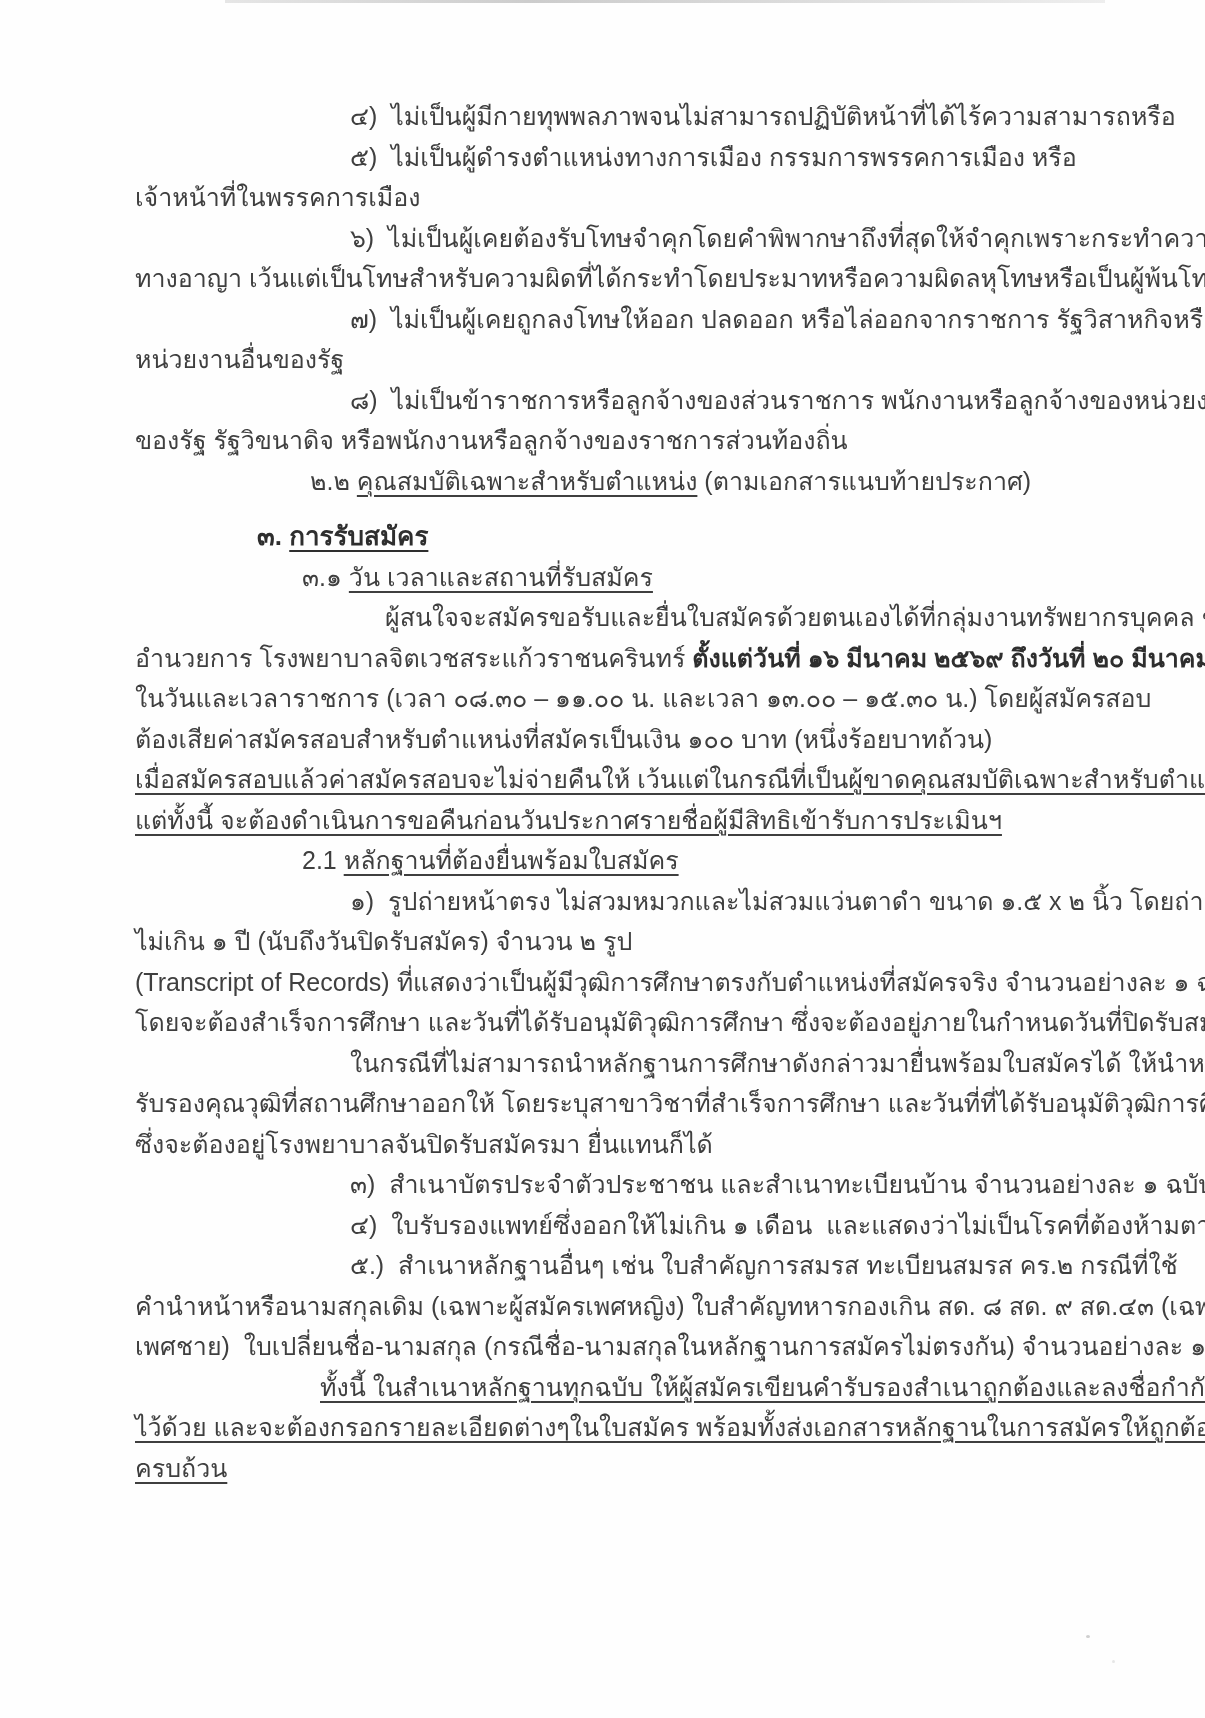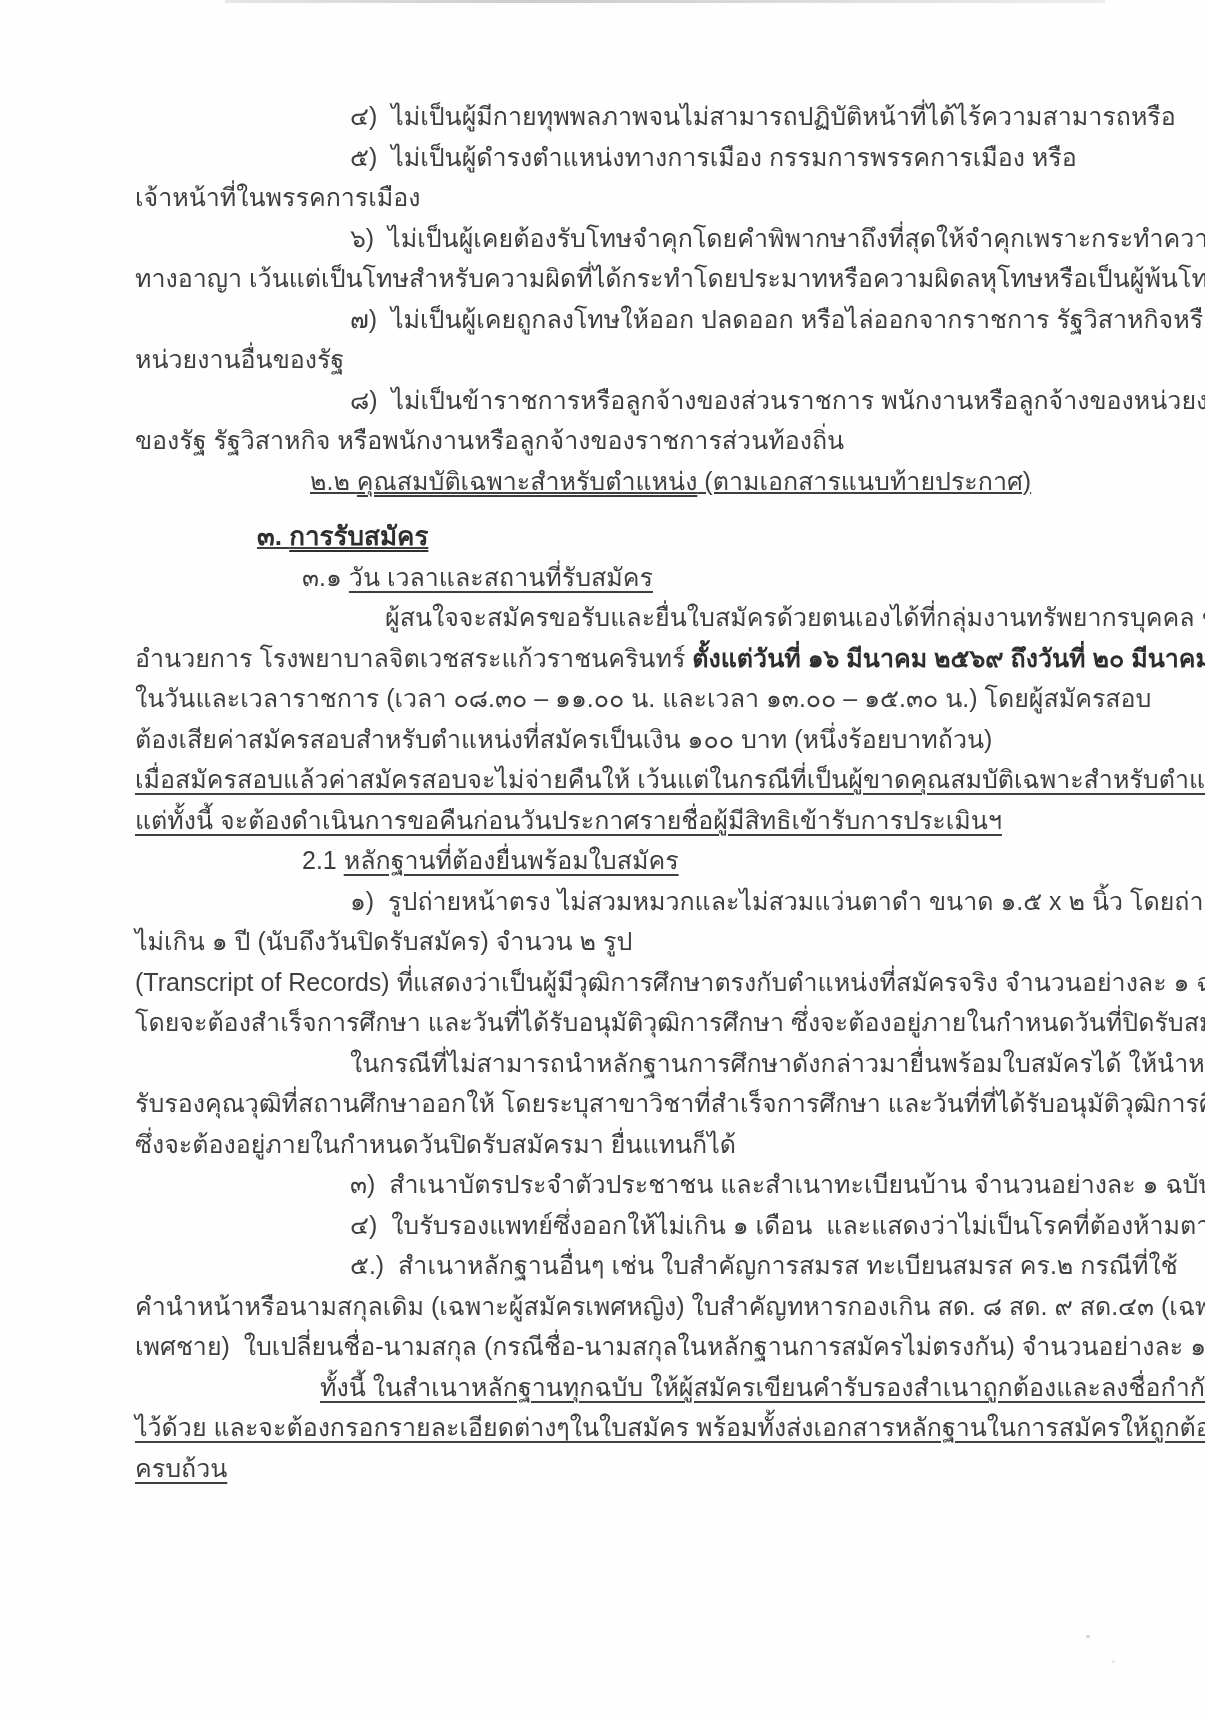--- a/index.html
+++ b/index.html
@@ -16,22 +16,22 @@
     position:absolute;
     left:135px;top:96px;
     width:1005px;
     font-size:25px;
     line-height:40.5px;
   }
   .ln{white-space:pre;}
   
   .ind-left{padding-left:0;}
   .ind-item{padding-left:215px;}
-  .ind-s22{padding-left:175px;text-decoration:underline;}
-  .ind-s3{padding-left:122px;text-decoration:underline;}
+  .ind-s22{padding-left:175px;}
+  .ind-s3{padding-left:122px;}
   .ind-s31{padding-left:167px;}
   .ind-para{padding-left:250px;}
   .ind-note{padding-left:185px;}
   .b{font-weight:bold;color:#2e2e2e;}
   .u{text-decoration:underline;text-underline-offset:5px;text-decoration-thickness:1.5px;}
   .heading{margin-top:15px;font-size:26px;}
   
   .artifact-top{
     position:absolute;top:0;left:225px;width:880px;height:3px;
     background:linear-gradient(90deg,rgba(120,120,120,.18),rgba(90,90,90,.30) 35%,rgba(120,120,120,.12));
@@ -48,21 +48,21 @@
 
   <div class="content">
     <div class="ln ind-item"><span>๔)  ไม่เป็นผู้มีกายทุพพลภาพจนไม่สามารถปฏิบัติหน้าที่ได้ไร้ความสามารถหรือ</span></div>
     <div class="ln ind-item"><span>๕)  ไม่เป็นผู้ดำรงตำแหน่งทางการเมือง กรรมการพรรคการเมือง หรือ</span></div>
     <div class="ln ind-left"><span>เจ้าหน้าที่ในพรรคการเมือง</span></div>
     <div class="ln ind-item"><span>๖)  ไม่เป็นผู้เคยต้องรับโทษจำคุกโดยคำพิพากษาถึงที่สุดให้จำคุกเพราะกระทำความผิด</span></div>
     <div class="ln ind-left"><span>ทางอาญา เว้นแต่เป็นโทษสำหรับความผิดที่ได้กระทำโดยประมาทหรือความผิดลหุโทษหรือเป็นผู้พ้นโทษมาแล้วเกินห้าปี</span></div>
     <div class="ln ind-item"><span>๗)  ไม่เป็นผู้เคยถูกลงโทษให้ออก ปลดออก หรือไล่ออกจากราชการ รัฐวิสาหกิจหรือ</span></div>
     <div class="ln ind-left"><span>หน่วยงานอื่นของรัฐ</span></div>
     <div class="ln ind-item"><span>๘)  ไม่เป็นข้าราชการหรือลูกจ้างของส่วนราชการ พนักงานหรือลูกจ้างของหน่วยงานอื่น</span></div>
-    <div class="ln ind-left"><span>ของรัฐ รัฐวิสาหกิจ หรือพนักงานหรือลูกจ้างของราชการส่วนท้องถิ่น</span></div>
+    <div class="ln ind-left"><span>ของรัฐ รัฐวิขนาดิจ หรือพนักงานหรือลูกจ้างของราชการส่วนท้องถิ่น</span></div>
 
     <div class="ln ind-s22"><span>๒.๒ </span><span class="u">คุณสมบัติเฉพาะสำหรับตำแหน่ง</span><span> (ตามเอกสารแนบท้ายประกาศ)</span></div>
 
     <div class="ln ind-s3 heading"><span class="b">๓. </span><span class="b u">การรับสมัคร</span></div>
 
     <div class="ln ind-s31"><span>๓.๑ </span><span class="u">วัน เวลาและสถานที่รับสมัคร</span></div>
 
     <div class="ln ind-para"><span>ผู้สนใจจะสมัครขอรับและยื่นใบสมัครด้วยตนเองได้ที่กลุ่มงานทรัพยากรบุคคล ชั้น ๒ อาคาร</span></div>
     <div class="ln ind-left"><span>อำนวยการ โรงพยาบาลจิตเวชสระแก้วราชนครินทร์ </span><span class="b">ตั้งแต่วันที่ ๑๖ มีนาคม ๒๕๖๙ ถึงวันที่ ๒๐ มีนาคม ๒๕๖๙</span></div>
     <div class="ln ind-left"><span>ในวันและเวลาราชการ (เวลา ๐๘.๓๐ – ๑๑.๐๐ น. และเวลา ๑๓.๐๐ – ๑๕.๓๐ น.) โดยผู้สมัครสอบ</span></div>
@@ -71,21 +71,21 @@
     <div class="ln ind-left"><span class="u">แต่ทั้งนี้ จะต้องดำเนินการขอคืนก่อนวันประกาศรายชื่อผู้มีสิทธิเข้ารับการประเมินฯ</span></div>
 
     <div class="ln ind-s31"><span>2.1 </span><span class="u">หลักฐานที่ต้องยื่นพร้อมใบสมัคร</span></div>
 
     <div class="ln ind-item"><span>๑)  รูปถ่ายหน้าตรง ไม่สวมหมวกและไม่สวมแว่นตาดำ ขนาด ๑.๕ x ๒ นิ้ว โดยถ่าย</span></div>
     <div class="ln ind-left"><span>ไม่เกิน ๑ ปี (นับถึงวันปิดรับสมัคร) จำนวน ๒ รูป</span></div>
     <div class="ln ind-left"><span>(Transcript of Records) ที่แสดงว่าเป็นผู้มีวุฒิการศึกษาตรงกับตำแหน่งที่สมัครจริง จำนวนอย่างละ ๑ ฉบับ</span></div>
     <div class="ln ind-left"><span>โดยจะต้องสำเร็จการศึกษา และวันที่ได้รับอนุมัติวุฒิการศึกษา ซึ่งจะต้องอยู่ภายในกำหนดวันที่ปิดรับสมัคร</span></div>
     <div class="ln ind-item"><span>ในกรณีที่ไม่สามารถนำหลักฐานการศึกษาดังกล่าวมายื่นพร้อมใบสมัครได้ ให้นำหนังสือ</span></div>
     <div class="ln ind-left"><span>รับรองคุณวุฒิที่สถานศึกษาออกให้ โดยระบุสาขาวิชาที่สำเร็จการศึกษา และวันที่ที่ได้รับอนุมัติวุฒิการศึกษา</span></div>
-    <div class="ln ind-left"><span>ซึ่งจะต้องอยู่ภายในกำหนดวันปิดรับสมัครมา ยื่นแทนก็ได้</span></div>
+    <div class="ln ind-left"><span>ซึ่งจะต้องอยู่โรงพยาบาลจันปิดรับสมัครมา ยื่นแทนก็ได้</span></div>
     <div class="ln ind-item"><span>๓)  สำเนาบัตรประจำตัวประชาชน และสำเนาทะเบียนบ้าน จำนวนอย่างละ ๑ ฉบับ</span></div>
     <div class="ln ind-item"><span>๔)  ใบรับรองแพทย์ซึ่งออกให้ไม่เกิน ๑ เดือน  และแสดงว่าไม่เป็นโรคที่ต้องห้ามตาม</span></div>
     <div class="ln ind-item"><span>๕.)  สำเนาหลักฐานอื่นๆ เช่น ใบสำคัญการสมรส ทะเบียนสมรส คร.๒ กรณีที่ใช้</span></div>
     <div class="ln ind-left"><span>คำนำหน้าหรือนามสกุลเดิม (เฉพาะผู้สมัครเพศหญิง) ใบสำคัญทหารกองเกิน สด. ๘ สด. ๙ สด.๔๓ (เฉพาะผู้สมัคร</span></div>
     <div class="ln ind-left"><span>เพศชาย)  ใบเปลี่ยนชื่อ-นามสกุล (กรณีชื่อ-นามสกุลในหลักฐานการสมัครไม่ตรงกัน) จำนวนอย่างละ ๑  ฉบับ</span></div>
 
     <div class="ln ind-note"><span class="u">ทั้งนี้ ในสำเนาหลักฐานทุกฉบับ ให้ผู้สมัครเขียนคำรับรองสำเนาถูกต้องและลงชื่อกำกับ</span></div>
     <div class="ln ind-left"><span class="u">ไว้ด้วย และจะต้องกรอกรายละเอียดต่างๆในใบสมัคร พร้อมทั้งส่งเอกสารหลักฐานในการสมัครให้ถูกต้อง</span></div>
     <div class="ln ind-left"><span class="u">ครบถ้วน</span></div>
   </div>

